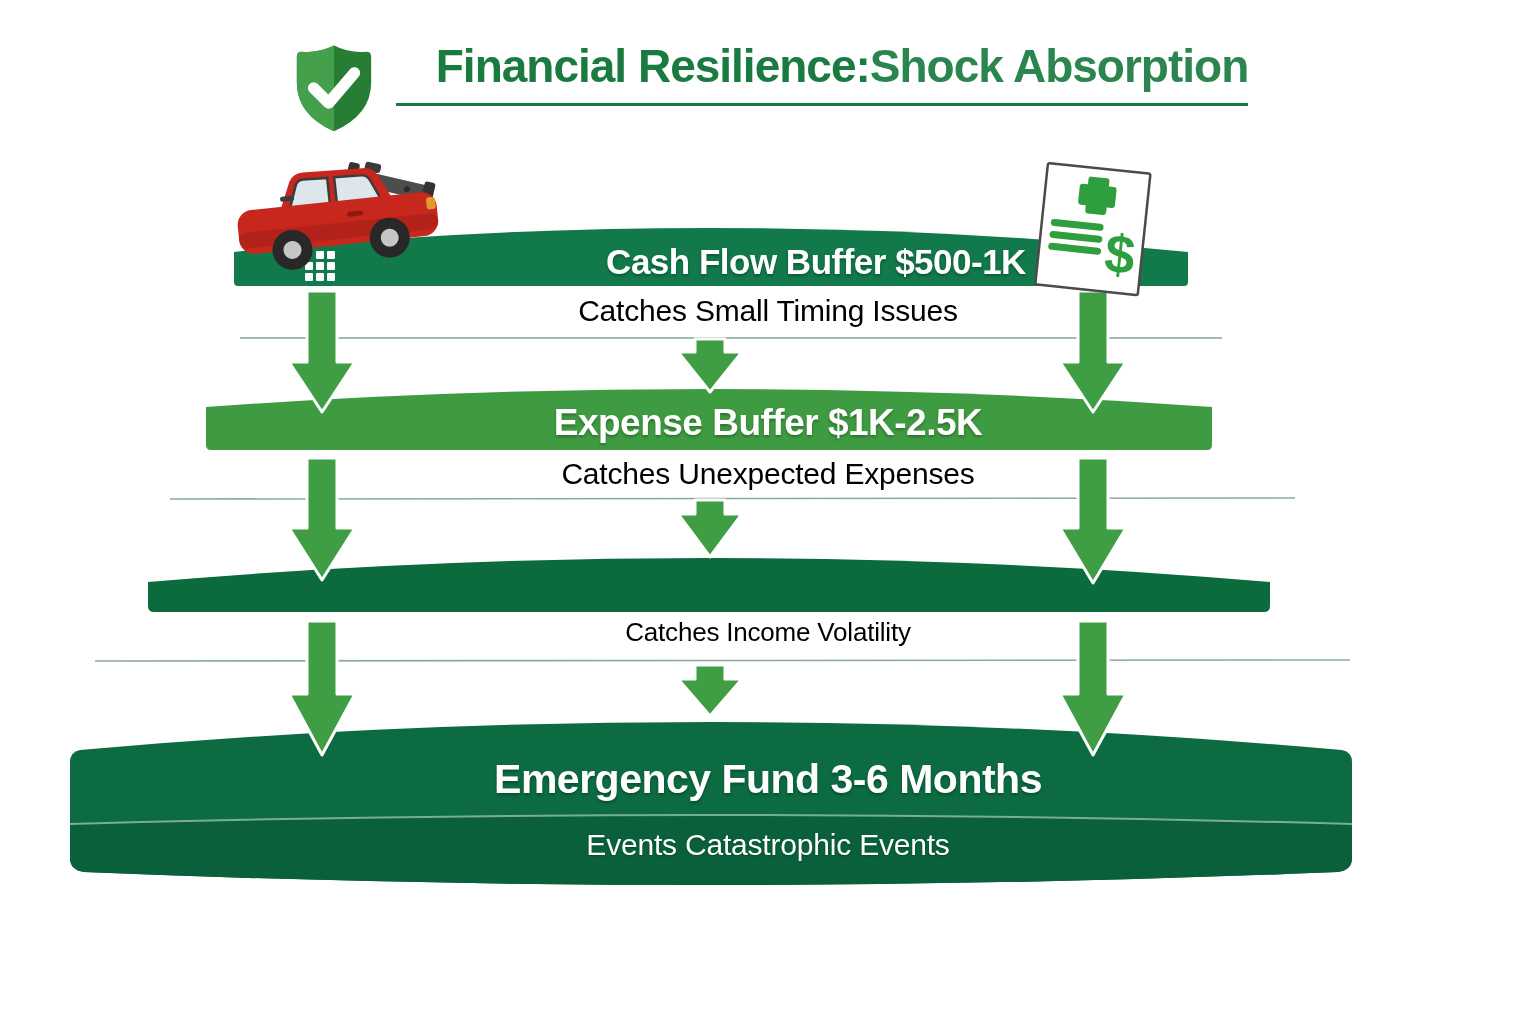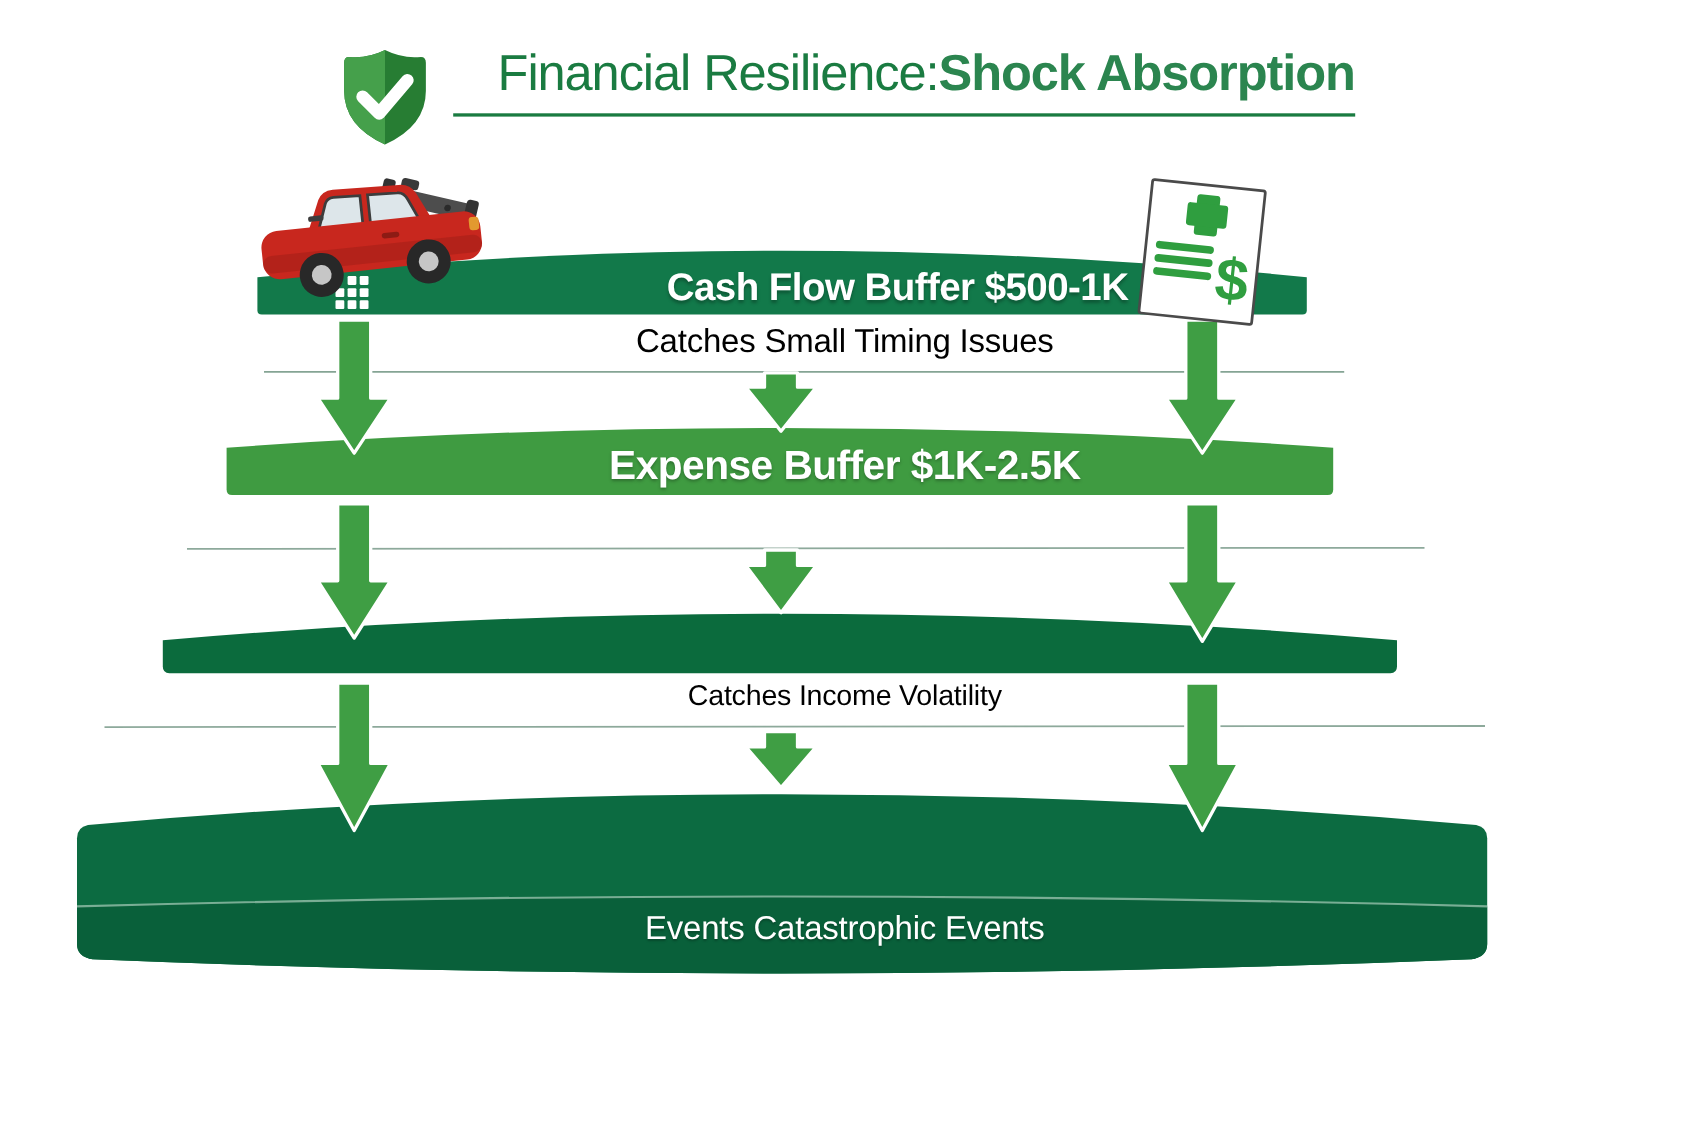--- a/index.html
+++ b/index.html
@@ -15,21 +15,21 @@
   .shield-wrap{flex:0 0 auto;margin-top:2px;}
   .title-text{
     border-bottom:3px solid #1a7b41;
     padding-bottom:10px;
     white-space:nowrap;
     color:#1a7b41;
     font-size:46px;
     line-height:1.15;
     letter-spacing:-1px;
   }
-  .t-bold{font-weight:400;margin-left:40px;}
+  .t-bold{font-weight:700;margin-left:40px;}
   .t-light{font-weight:700;opacity:.92;margin-left:0;}
   
   .scene{position:absolute;left:0;top:0;}
   
   .bar-label,.bar-caption{
     position:absolute;left:0;width:1536px;text-align:center;line-height:1;
   }
   .bar-label{
     color:#ffffff;font-weight:700;letter-spacing:-0.5px;
     text-shadow:0 2px 3px rgba(0,0,0,0.28);
@@ -149,18 +149,20 @@
         <rect x="9" y="79" width="53" height="7" rx="3.5"></rect>
       </g>
       <text x="81" y="102" text-anchor="middle" font-family="Liberation Sans, sans-serif" font-size="54" font-weight="700" fill="#2f9e3f">$</text>
     </g>
   </svg>
 
   <div class="bar-label lbl-1">Cash Flow Buffer $500-1K</div>
   <div class="bar-caption cap-1">Catches Small Timing Issues</div>
 
   <div class="bar-label lbl-2">Expense Buffer $1K-2.5K</div>
+  <div class="bar-caption cap-2">Catches Unexpected Expenses</div>
 
   <div class="bar-caption cap-3">Catches Income Volatility</div>
 
+  <div class="bar-label lbl-4">Emergency Fund 3-6 Months</div>
   <div class="bar-caption cap-4">Events Catastrophic Events</div>
 
 </div>
 
 </body></html>

